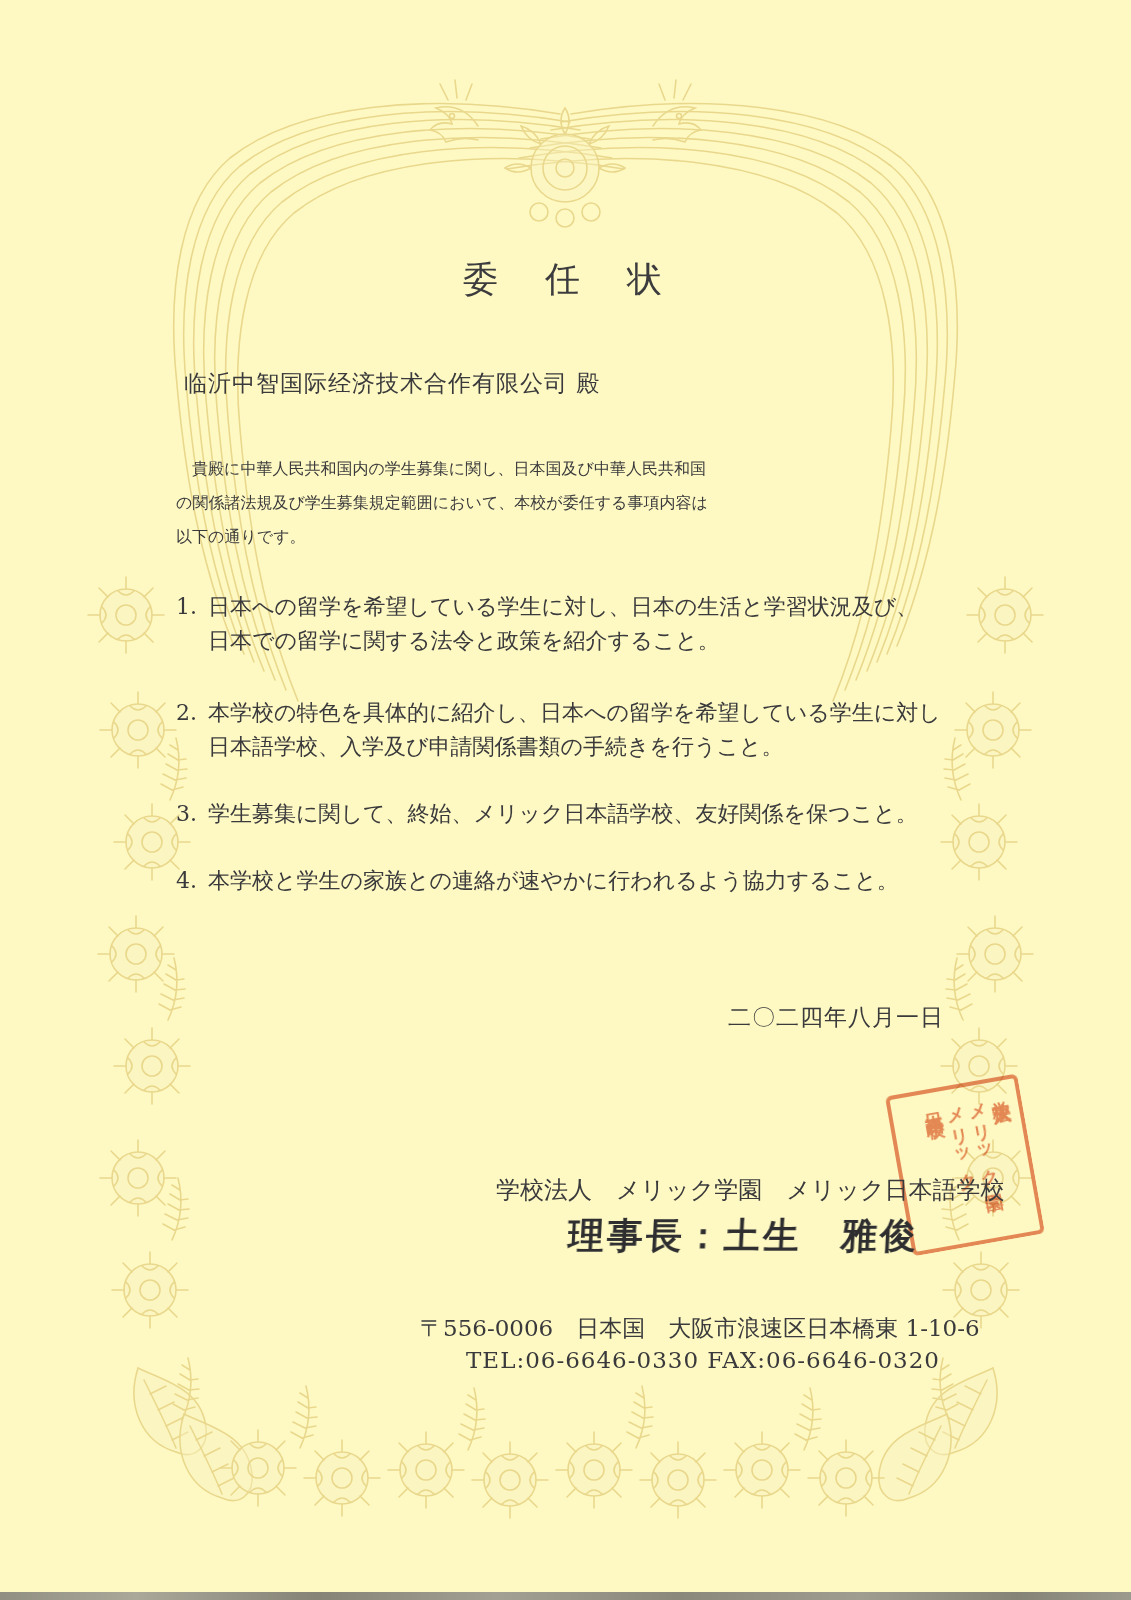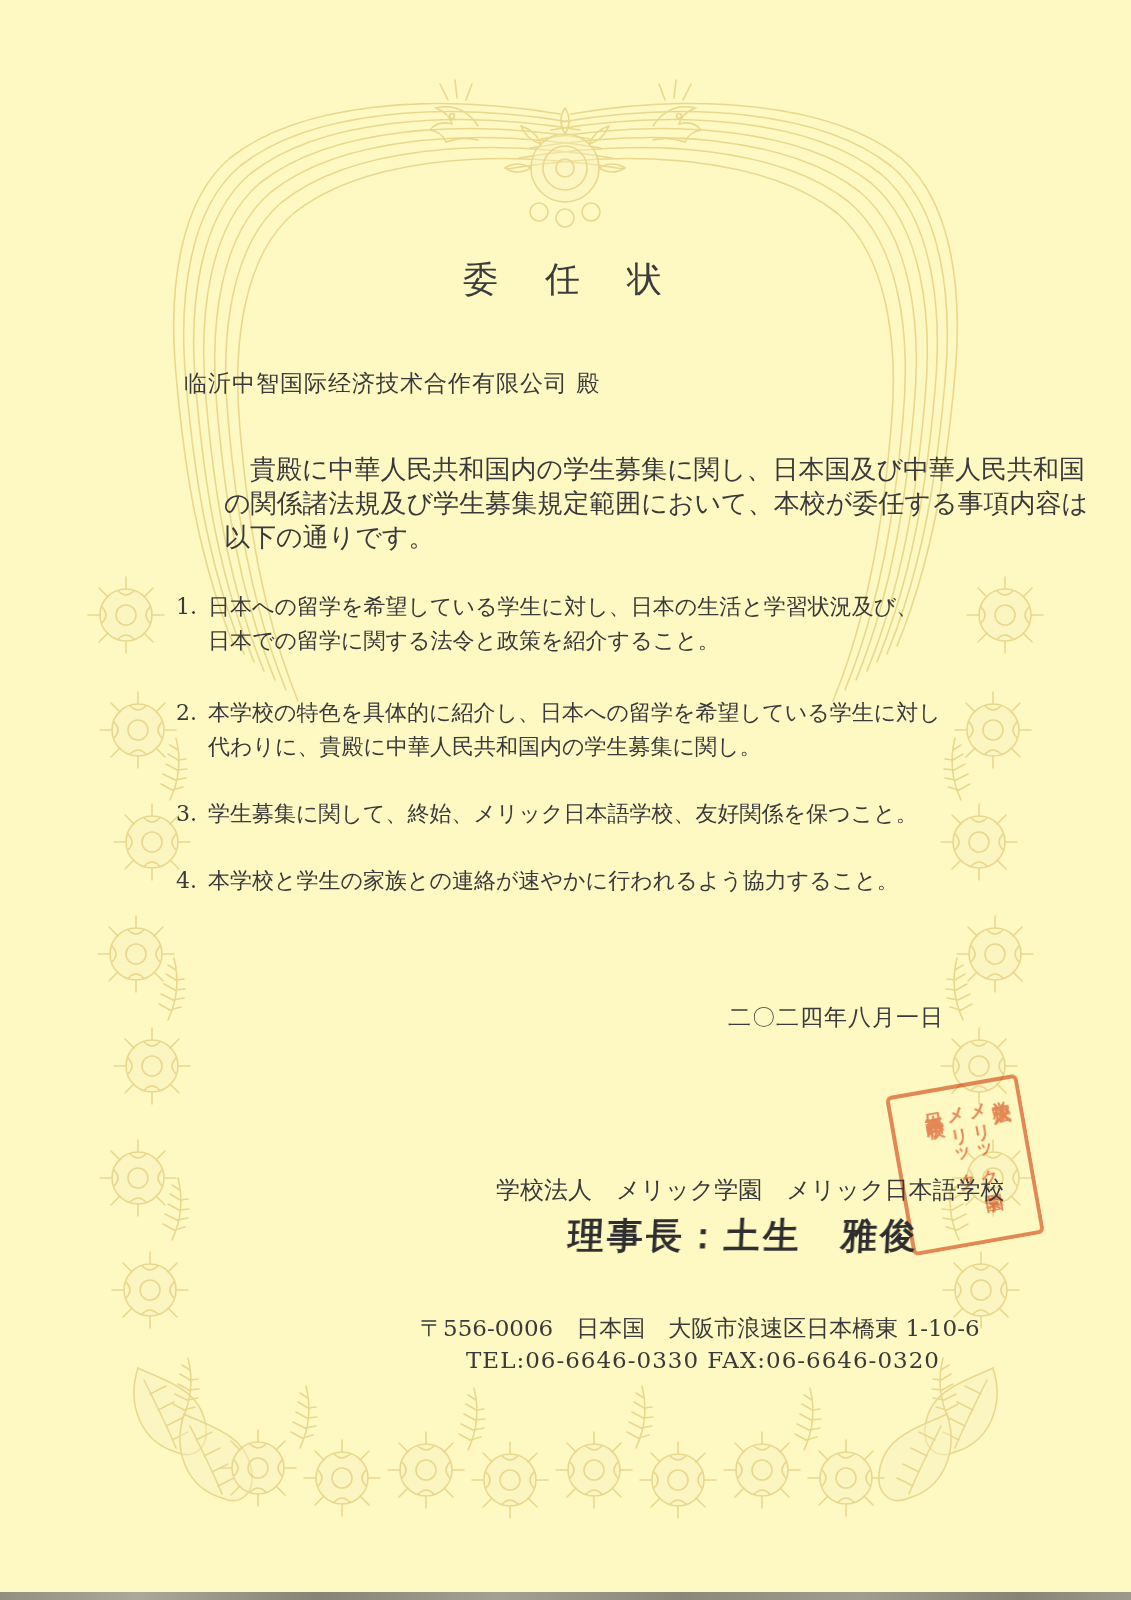--- a/index.html
+++ b/index.html
@@ -6,21 +6,21 @@
   body{background:#d9d9d4;font-family:"DejaVu Serif","Liberation Serif",serif;}
   .page{
     position:relative;width:1131px;height:1600px;margin:0 auto;
     background:#fef9c3;color:#3a3a3c;overflow:hidden;
   }
   .ornament{position:absolute;inset:0;pointer-events:none;}
   .txt{position:absolute;white-space:nowrap;}
   .title{top:256px;left:0;width:1131px;text-align:center;
          font-size:35px;letter-spacing:6px;color:#3c3c3e;}
   .addressee{left:184px;top:368px;font-size:23px;letter-spacing:1px;}
-  .intro{left:176px;top:452px;font-size:26px;line-height:34px;margin-left:48px;}
+  .intro{left:176px;top:452px;font-size:16px;line-height:34px;}
   .ln{display:block;}
   .item{position:absolute;left:176px;font-size:22px;line-height:34px;display:flex;}
   .item .num{width:32px;flex:0 0 32px;}
   .item1{top:590px}.item2{top:696px}.item3{top:797px}.item4{top:864px}
   .date{left:728px;top:1002px;font-size:23px;letter-spacing:1px;}
   .school{left:496px;top:1174px;font-size:24px;}
   .signer{left:568px;top:1212px;font-size:36px;font-weight:700;letter-spacing:3px;
           transform:skewX(-3deg);color:#2e2e30;}
   .postal{left:420px;top:1313px;font-size:23px;}
   .contact{left:466px;top:1347px;font-size:23px;letter-spacing:1px;}
@@ -162,21 +162,21 @@
     <span>
       <span class="ln">日本への留学を希望している学生に対し、日本の生活と学習状況及び、</span>
       <span class="ln">日本での留学に関する法令と政策を紹介すること。</span>
     </span>
   </div>
 
   <div class="item item2">
     <span class="num">2.</span>
     <span>
       <span class="ln">本学校の特色を具体的に紹介し、日本への留学を希望している学生に対し</span>
-      <span class="ln">代わりに、貴殿に中華人民共和国内の学生募集に関し。</span>
+      <span class="ln">日本語学校、入学及び申請関係書類の手続きを行うこと。</span>
     </span>
   </div>
 
   <div class="item item3">
     <span class="num">3.</span>
     <span>
       <span class="ln">学生募集に関して、終始、メリック日本語学校、友好関係を保つこと。</span>
     </span>
   </div>
 

